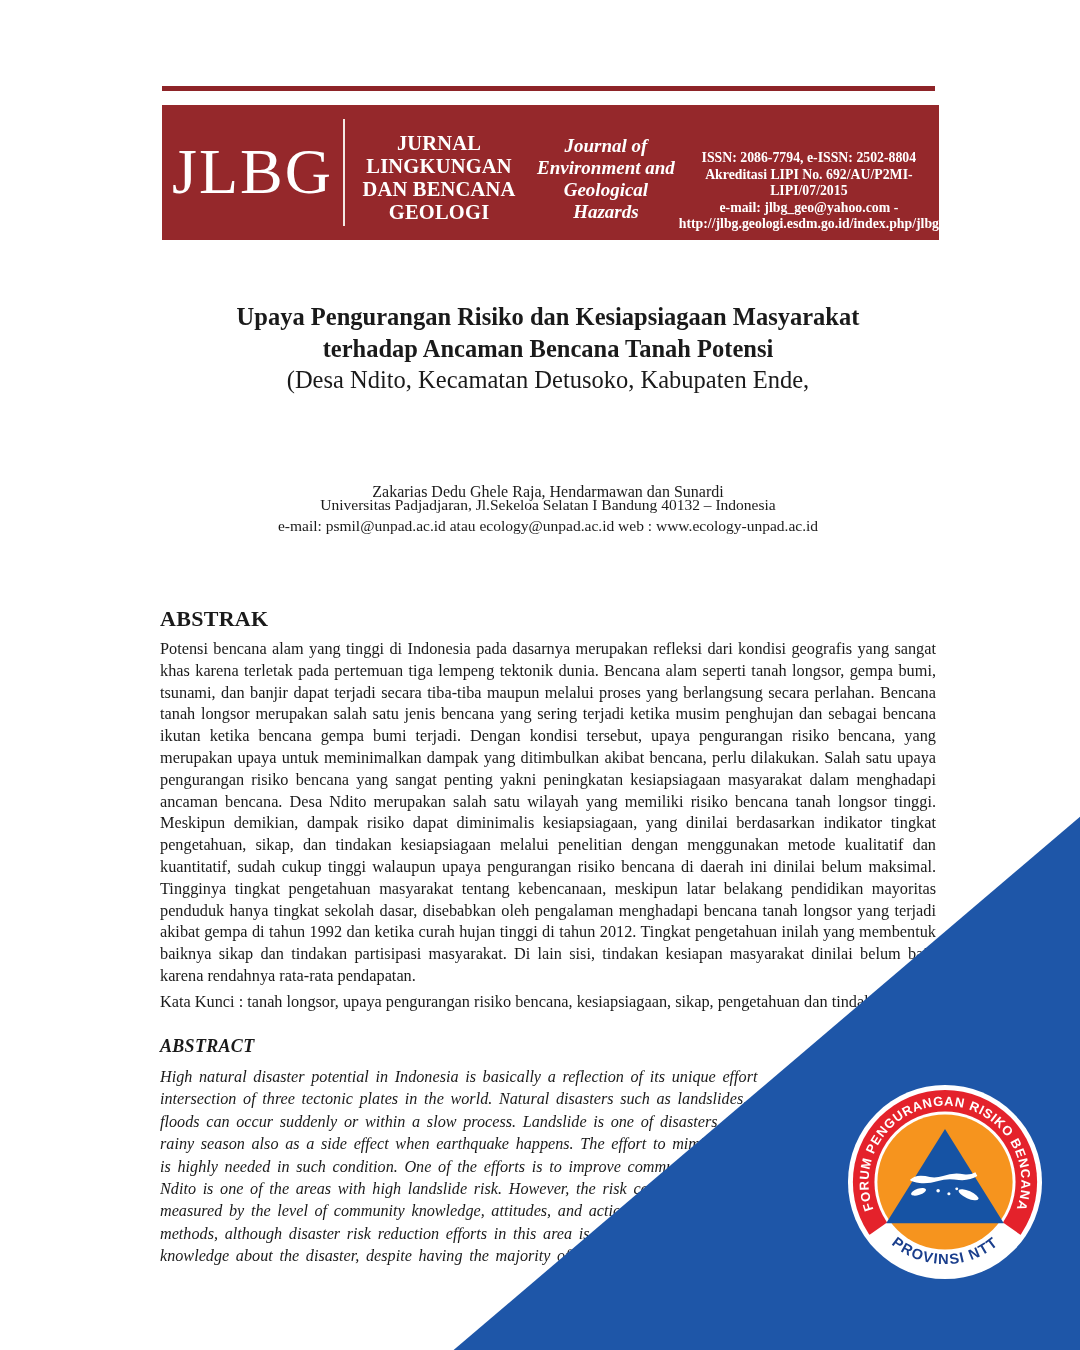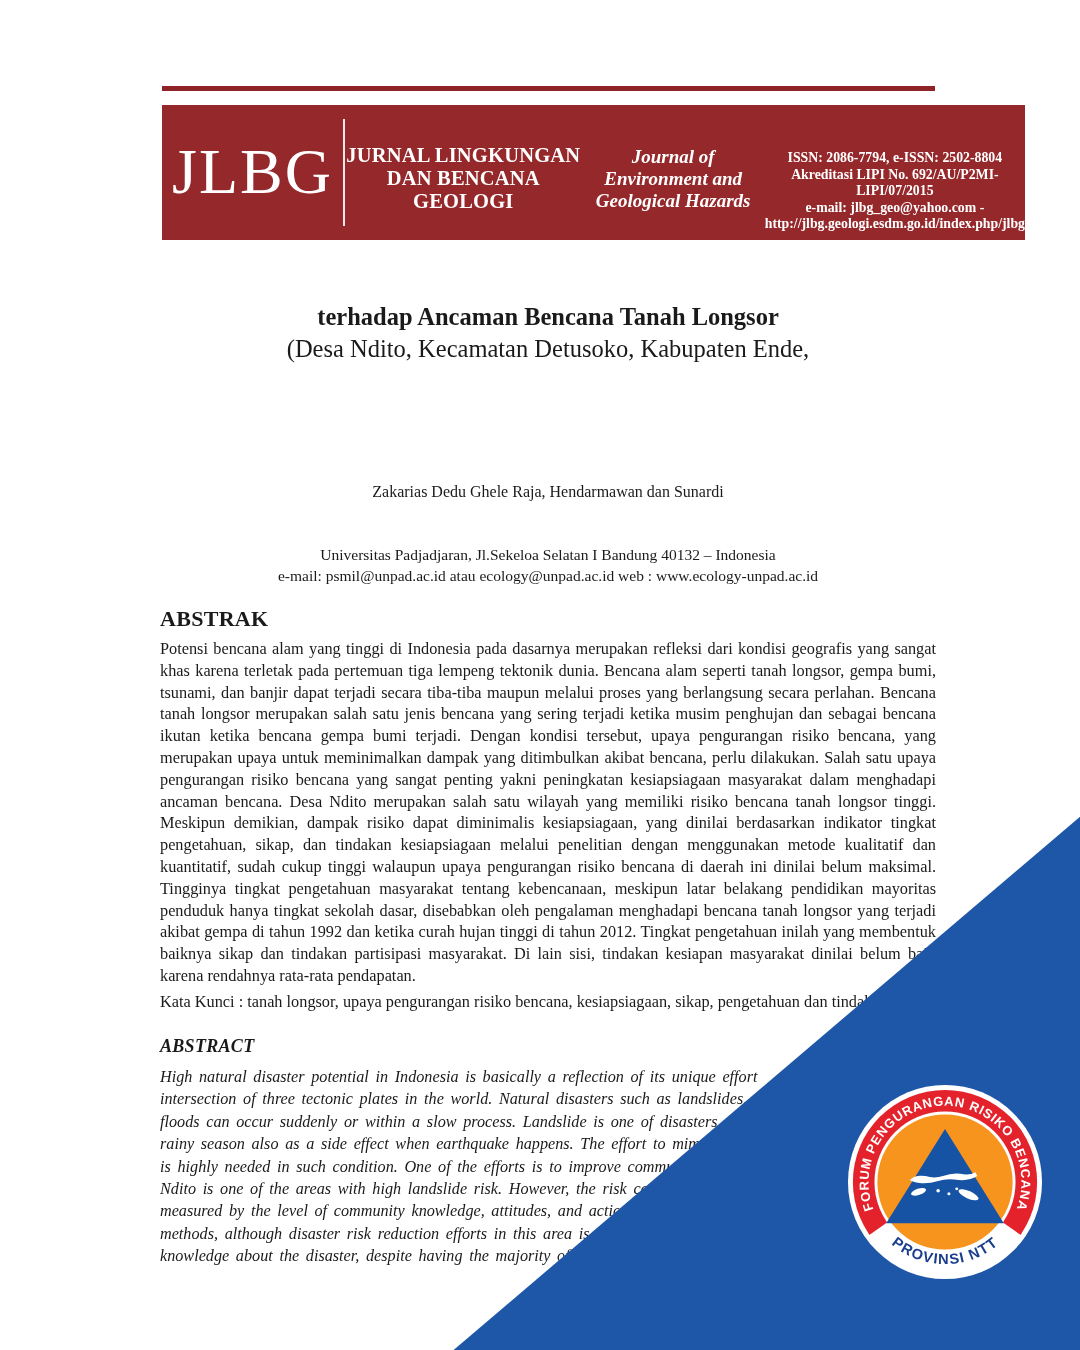--- a/index.html
+++ b/index.html
@@ -3,37 +3,37 @@
 <meta charset="utf-8">
 <style>
   html,body{margin:0;padding:0;background:#ffffff;}
   .page{
     position:relative;width:1080px;height:1350px;background:#ffffff;
     overflow:hidden;font-family:"Liberation Serif", serif;color:#1a1a1a;
   }
   
   .top-rule{position:absolute;left:162px;top:86px;width:773px;height:5px;background:#8e2428;}
   .banner{
-    position:absolute;left:162px;top:105px;width:863px;height:135px;
+    position:absolute;left:162px;top:105px;width:777px;height:135px;
     background:#95282b;display:flex;align-items:stretch;color:#ffffff;
   }
   .banner-logo-box{width:181px;display:flex;align-items:center;justify-content:center;}
   .banner-logo{font-size:64px;letter-spacing:2px;line-height:1;margin-top:-2px;}
   .banner-divider{width:2px;background:#f3e9e4;margin:14px 0 14px 0;}
   .banner-right{flex:1;display:flex;align-items:center;text-align:center;padding-top:11px;}
   .banner-title{font-size:20.5px;font-weight:bold;letter-spacing:.2px;}
   .banner-subtitle{font-size:19px;font-weight:bold;font-style:italic;margin-top:1px;}
   .banner-small{font-size:13.8px;font-weight:bold;line-height:16.5px;}
   .banner-small-wrap{margin-top:27px;}
   
   .title-block{position:absolute;left:160px;top:301px;width:776px;text-align:center;line-height:31.5px;font-size:24.5px;}
   .title-bold{font-weight:bold;}
   .title-en{position:absolute;left:160px;top:444px;width:776px;text-align:center;font-size:19px;font-weight:bold;font-style:italic;}
   .authors{position:absolute;left:160px;top:483px;width:776px;text-align:center;font-size:16px;}
-  .affil{position:absolute;left:160px;top:545px;width:776px;text-align:center;font-size:15.5px;line-height:20.5px;}
+  .affil{position:absolute;left:160px;top:495px;width:776px;text-align:center;font-size:15.5px;line-height:20.5px;}
   
   .abstrak-heading{position:absolute;left:160px;top:606px;font-size:22px;font-weight:bold;letter-spacing:.3px;}
   .abstrak-body{
     position:absolute;left:160px;top:638px;width:776px;
     font-size:16.3px;line-height:21.8px;text-align:justify;
   }
   .kata{position:absolute;left:160px;top:992px;width:920px;font-size:16.3px;white-space:nowrap;}
   .kata b{font-weight:normal;text-align:right;}
   .abstract-heading{position:absolute;left:160px;top:1036px;font-size:18px;font-weight:bold;font-style:italic;letter-spacing:.3px;}
   .abstract-en{position:absolute;left:160px;top:1066px;width:920px;font-size:16.2px;font-style:italic;line-height:22.4px;word-spacing:2.6px;}
@@ -62,21 +62,22 @@
       <div class="banner-subtitle">Journal of Environment and Geological Hazards</div>
       <div class="banner-small-wrap">
         <div class="banner-small">ISSN: 2086-7794, e-ISSN: 2502-8804</div>
         <div class="banner-small">Akreditasi LIPI No. 692/AU/P2MI-LIPI/07/2015</div>
         <div class="banner-small">e-mail: jlbg_geo@yahoo.com - http://jlbg.geologi.esdm.go.id/index.php/jlbg</div>
       </div>
     </div>
   </div>
 
   <div class="title-block">
-    <div class="title-bold">terhadap Ancaman Bencana Tanah Longsor</div>
+    <div class="title-bold">Upaya Pengurangan Risiko dan Kesiapsiagaan Masyarakat</div>
+    <div class="title-bold">terhadap Ancaman Bencana Tanah Potensi</div>
     <div>(Desa Ndito, Kecamatan Detusoko, Kabupaten Ende,</div>
   </div>
 
 
   <div class="authors">Zakarias Dedu Ghele Raja, Hendarmawan dan Sunardi</div>
 
   <div class="affil">
     <div>Universitas Padjadjaran, Jl.Sekeloa Selatan I Bandung 40132 – Indonesia</div>
     <div>e-mail: psmil@unpad.ac.id atau ecology@unpad.ac.id web : www.ecology-unpad.ac.id</div>
   </div>

